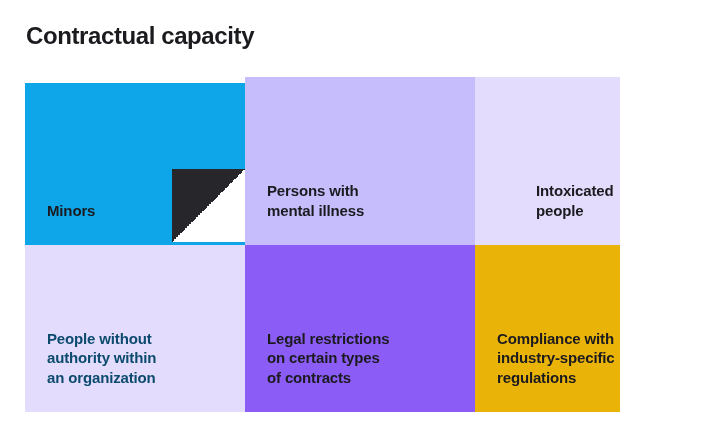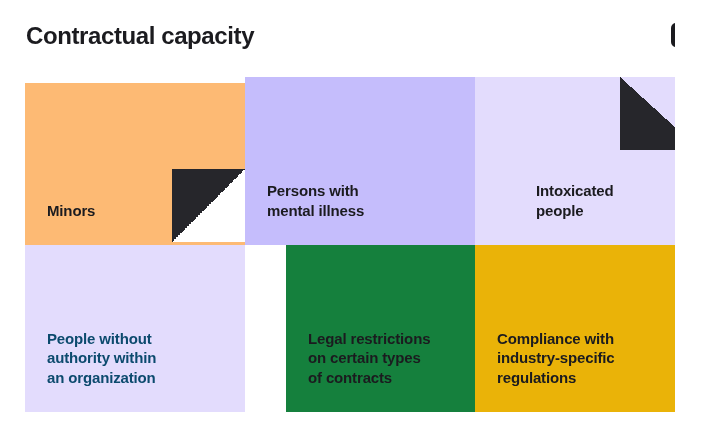--- a/index.html
+++ b/index.html
@@ -6,21 +6,21 @@
 
   html, body {
     width: 720px;
     height: 434px;
     background: #ffffff;
     font-family: "Liberation Sans", sans-serif;
   }
 
   #canvas {
     position: relative;
-    width: 675px;
+    width: 620px;
     height: 434px;
     background: #ffffff;
     overflow: hidden;
   }
 
   
   #page-title {
     position: absolute;
     left: 26px;
     top: 22px;
@@ -116,21 +116,21 @@
 <div id="canvas">
 
   <h1 id="page-title">Contractual capacity</h1>
 
   <div id="brand-logo" style="background: rgb(27, 27, 31);">
     <span class="mark" style="color: rgb(255, 255, 255);">pd</span>
   </div>
 
   <div id="matrix">
 
-    <div class="cell" style="background: #fdba74; margin-top: 6px;">
+    <div class="cell" style="background: #0ea5e9; margin-top: 6px;">
       <div class="fold" id="fold-minors"></div>
       <div class="cell-label" style="color: rgb(27, 27, 31);">Minors</div>
     </div>
 
     <div class="cell" style="background: rgb(197, 189, 252);">
       <div class="cell-label" style="color: rgb(27, 27, 31);">Persons with
 mental illness</div>
     </div>
 
     <div class="cell" style="background: rgb(227, 220, 253);">
@@ -138,21 +138,21 @@
       <div class="cell-label" style="color: rgb(27, 27, 31); margin-left: 39px;">Intoxicated
 people</div>
     </div>
 
     <div class="cell" style="background: rgb(227, 220, 253);">
       <div class="cell-label" style="color: #0c4a6e;">People without
 authority within
 an organization</div>
     </div>
 
-    <div class="cell" style="background: #15803d; margin-left: 41px;">
+    <div class="cell" style="background: #8b5cf6;">
       <div class="cell-label" style="color: rgb(27, 27, 31);">Legal restrictions
 on certain types
 of contracts</div>
     </div>
 
     <div class="cell" style="background: #eab308;">
       <div class="cell-label" style="color: rgb(27, 27, 31);">Compliance with
 industry-specific
 regulations</div>
     </div>

